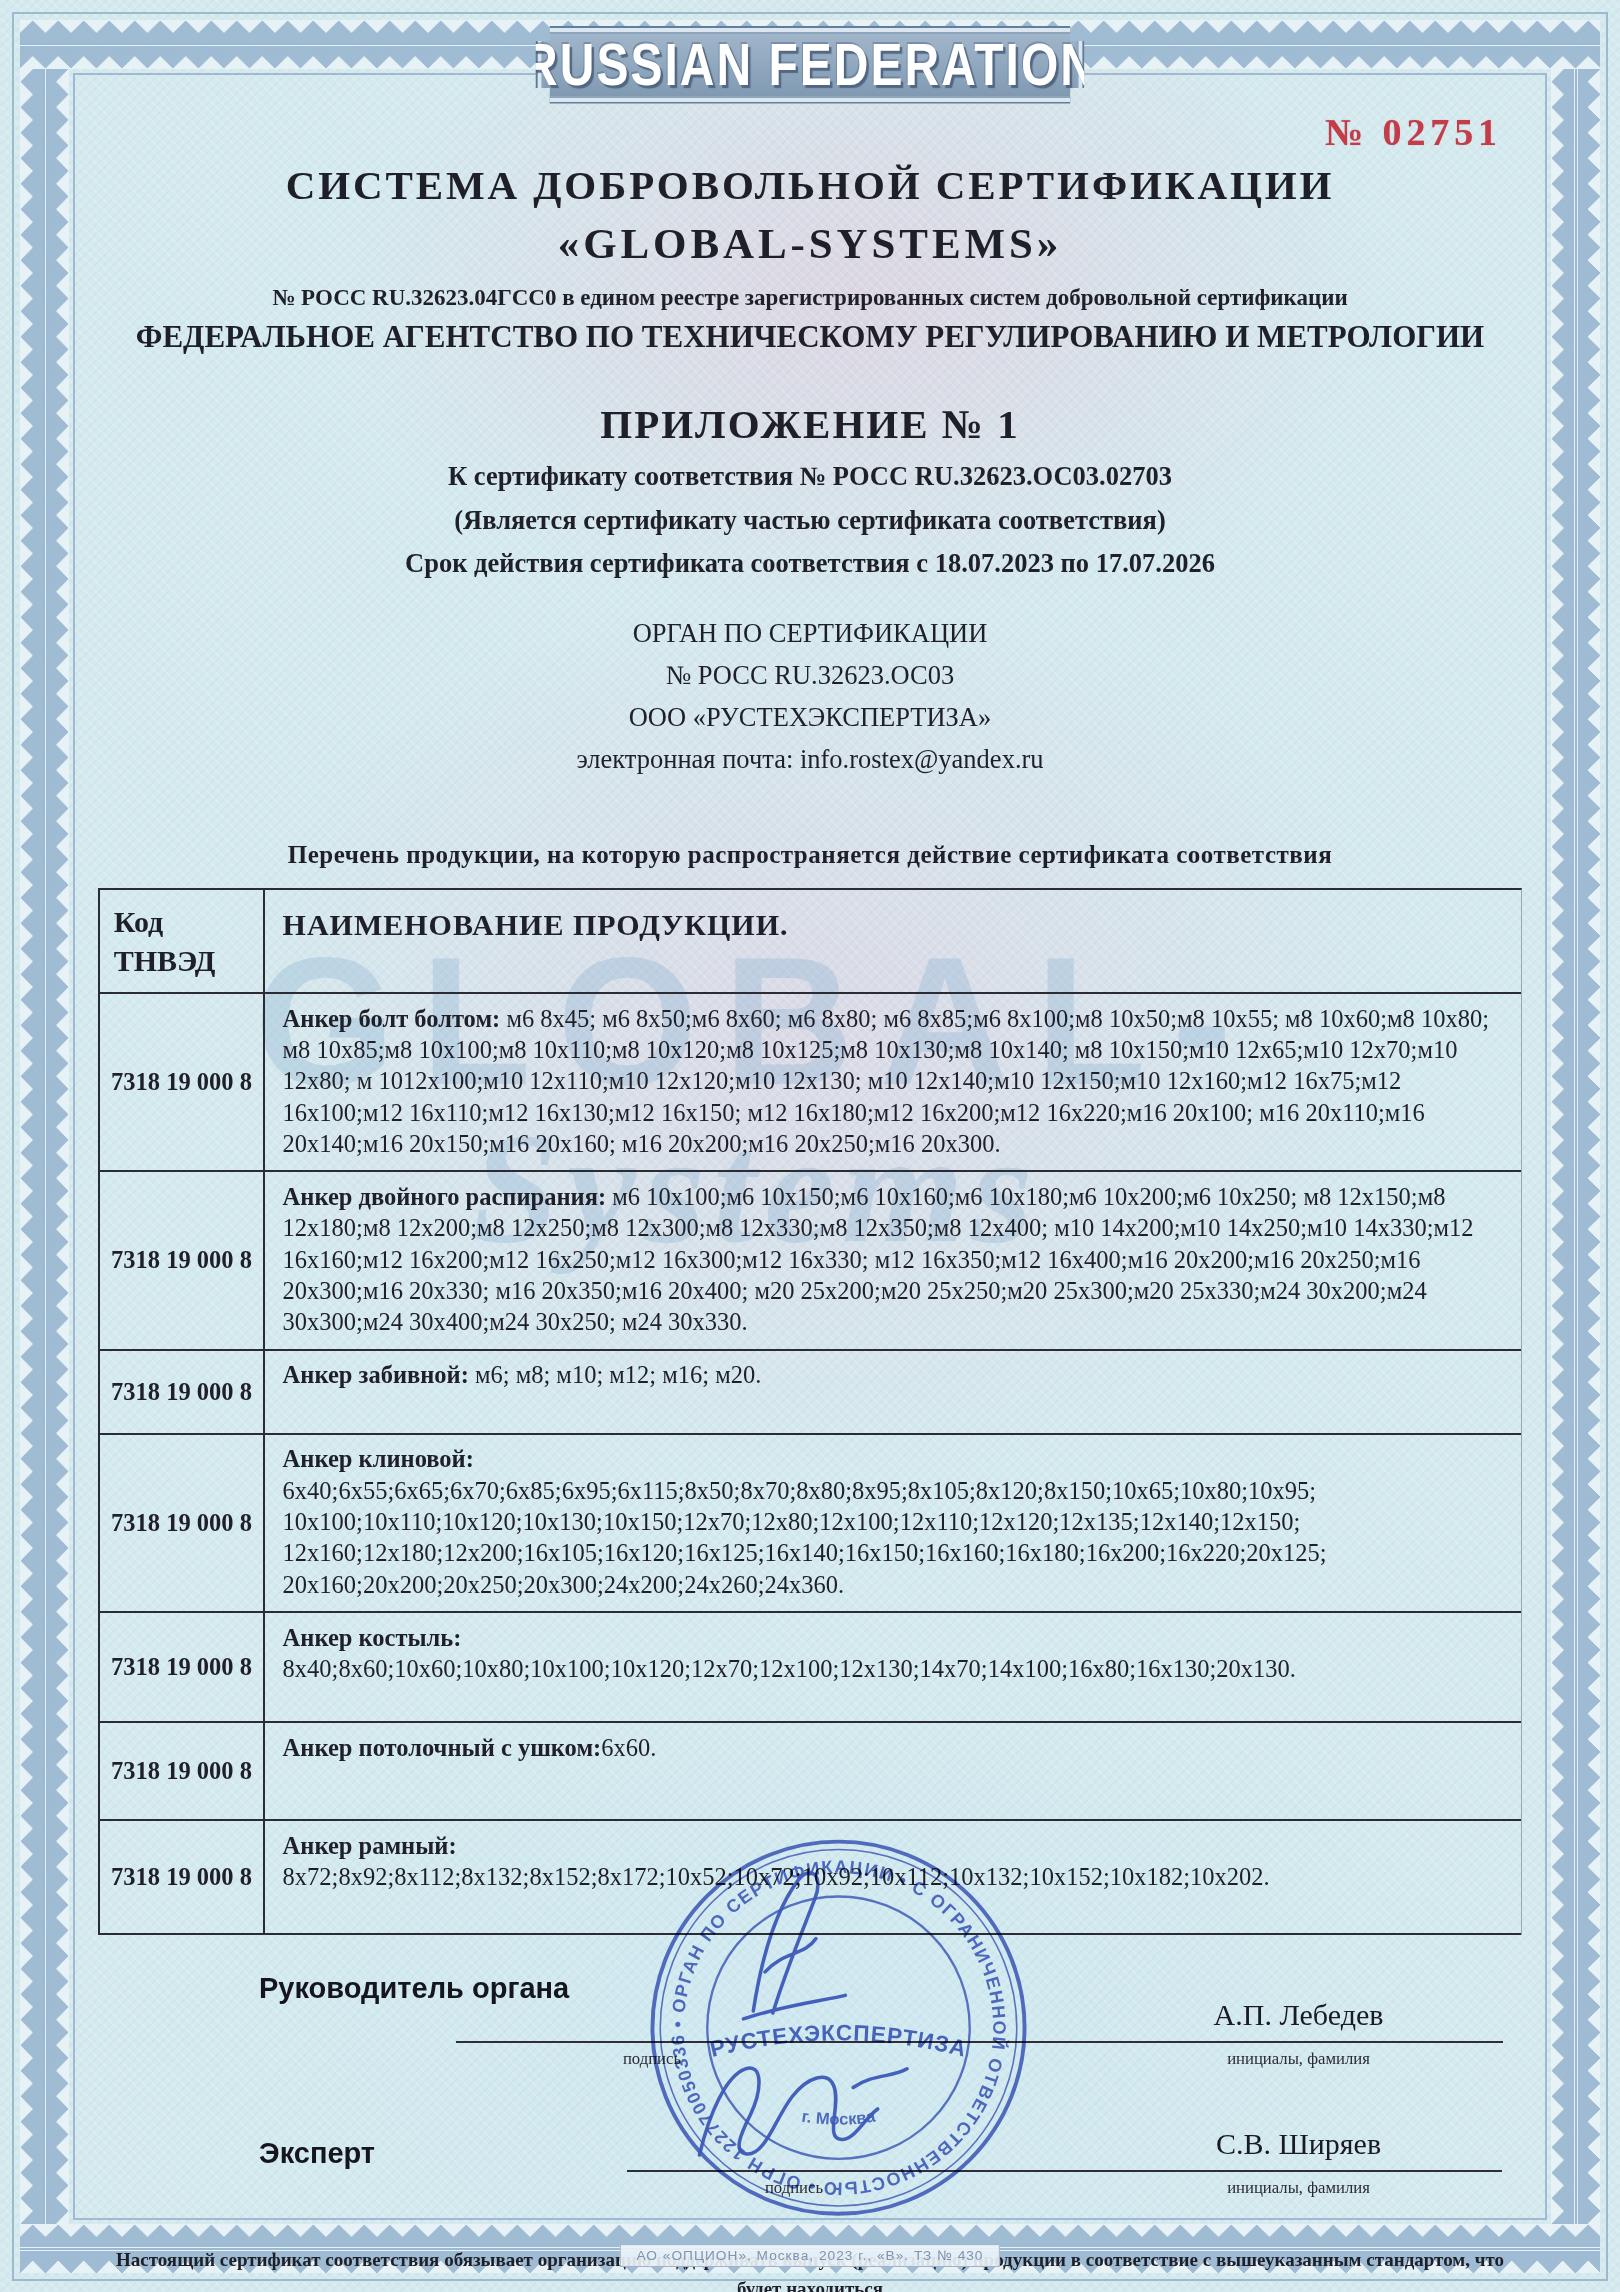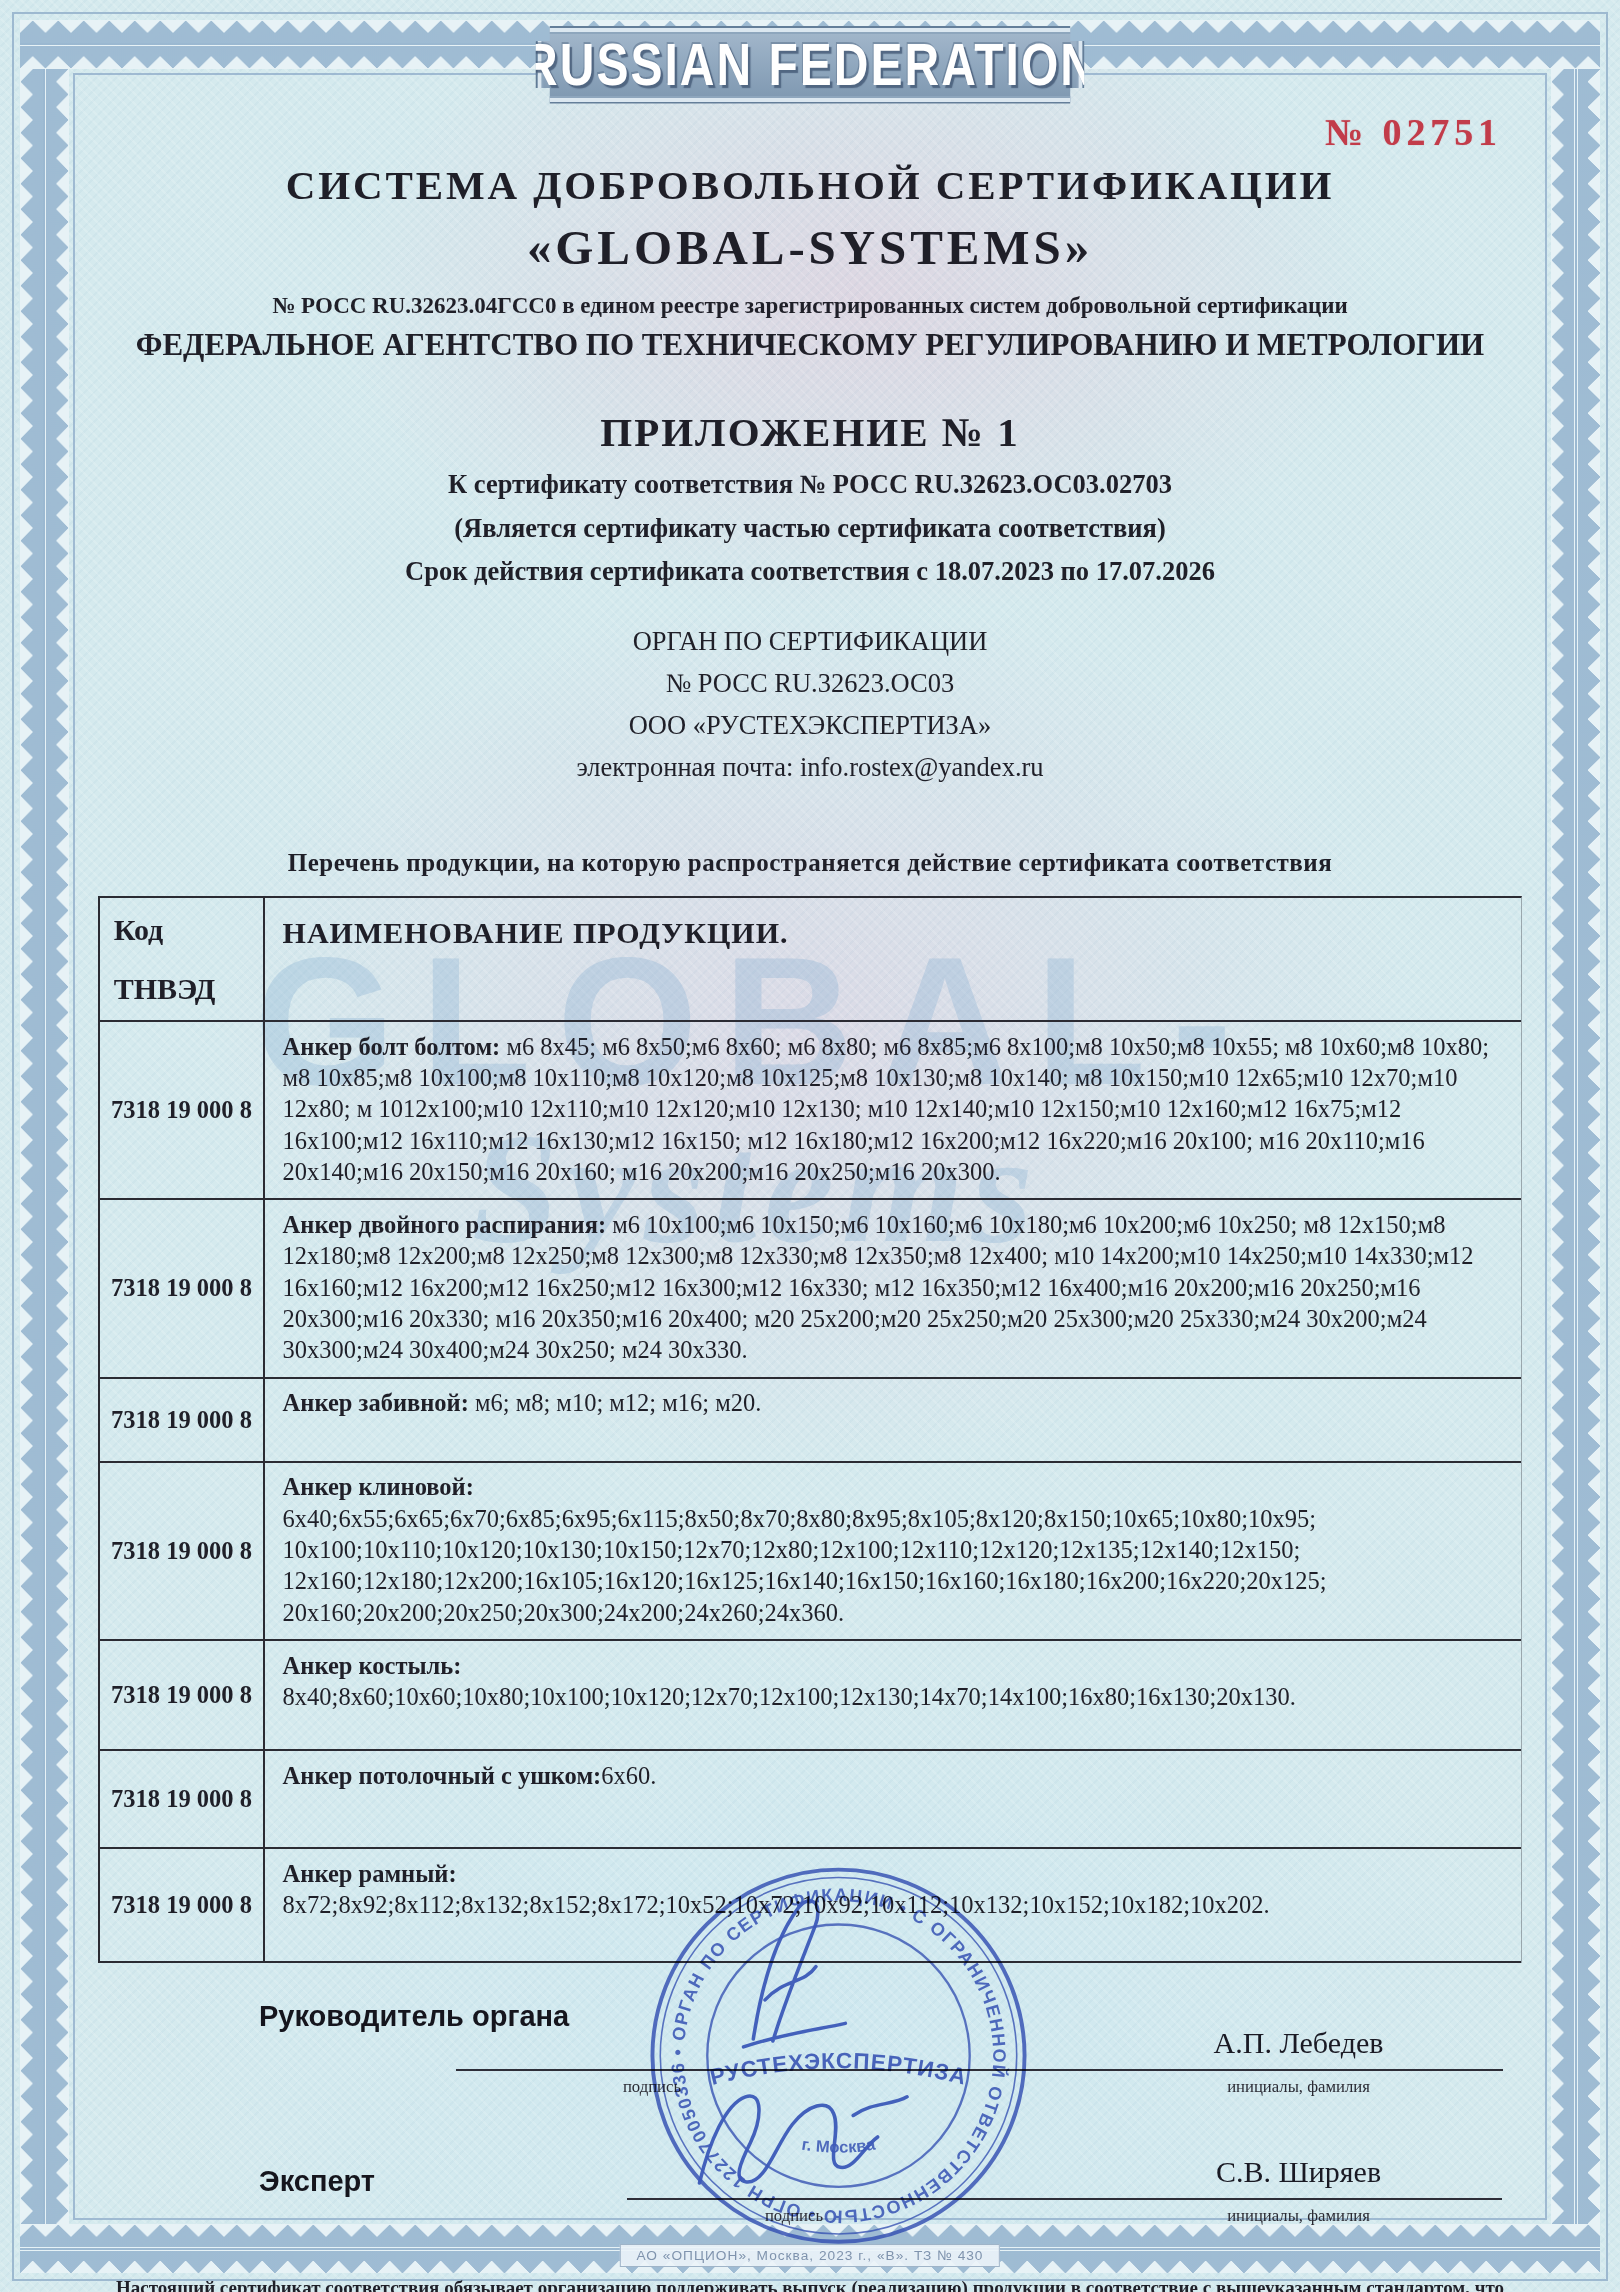--- a/index.html
+++ b/index.html
@@ -77,40 +77,40 @@
   .watermark{
     position:absolute;top:936px;left:0;right:108px;z-index:0;text-align:center;
     color:rgba(128,173,208,.30);pointer-events:none;line-height:.95;
   }
   .wm1{font-family:"Liberation Sans","DejaVu Sans",sans-serif;font-weight:bold;font-size:181px;letter-spacing:25.5px;}
   .wm2{font-style:italic;font-weight:bold;font-size:157px;letter-spacing:7.8px;margin-top:5.9px;}
   
   .content{position:absolute;left:98px;right:98px;top:106px;z-index:2;}
   .c{text-align:center;}
   .sys-title{font-size:41px;font-weight:bold;letter-spacing:2.9px;margin-top:55px;}
-  .sys-name{font-size:49px;font-weight:bold;letter-spacing:3.9px;margin-top:9.8px;}
+  .sys-name{font-size:43px;font-weight:bold;letter-spacing:3.9px;margin-top:9.8px;}
   .reg-line{font-size:23px;font-weight:bold;margin-top:17.6px;}
   .agency-line{font-size:31px;font-weight:bold;margin-top:7.8px;}
   .apx-title{font-size:41px;font-weight:bold;letter-spacing:2px;margin-top:45px;}
   .apx-line{font-size:26.5px;font-weight:bold;margin-top:12.7px;}
   .org-line{font-size:26.5px;margin-top:10.8px;}
   .org-first{margin-top:39px;}
   .products-heading{font-size:25px;font-weight:bold;margin-top:66px;letter-spacing:0.5px;}
   
   .ptable{
     margin-top:19.6px;
     border-top:2.9px solid #2b2b33;
     border-left:2px solid #2b2b33;
     border-right:1px solid rgba(43,43,51,.35);
   }
   .prow{display:flex;border-bottom:2px solid #2b2b33;}
   .pcode{
     width:165px;flex:0 0 165px;border-right:2px solid #2b2b33;
     display:flex;align-items:center;justify-content:center;
-    font-weight:bold;font-size:24.5px;white-space:nowrap;gap:20px;
+    font-weight:bold;font-size:24.5px;white-space:nowrap;
   }
   .pname{flex:1;padding:8.8px 11.8px 10.8px 17.6px;font-size:24.5px;line-height:1.28;}
   .phead .pcode{
     flex-direction:column;align-items:flex-start;justify-content:flex-start;
     padding:11.8px 0 11.8px 13.7px;font-size:30px;line-height:1.3;
   }
   .phead .pname{font-weight:bold;font-size:30px;padding-top:15.7px;letter-spacing:1px;}
   .ptitle{font-weight:bold;}
   .psizes.block{display:block;}
   .pbody .prow:nth-child(3){min-height:84px;}

